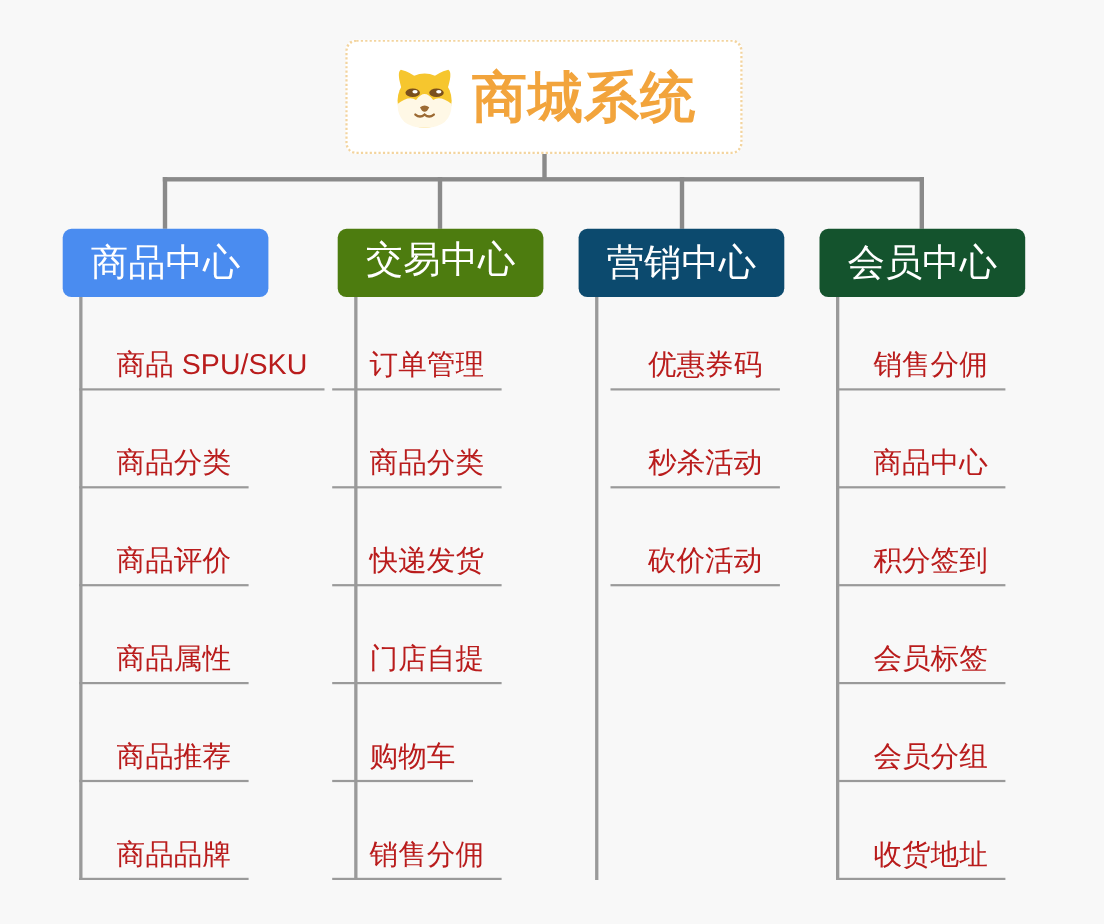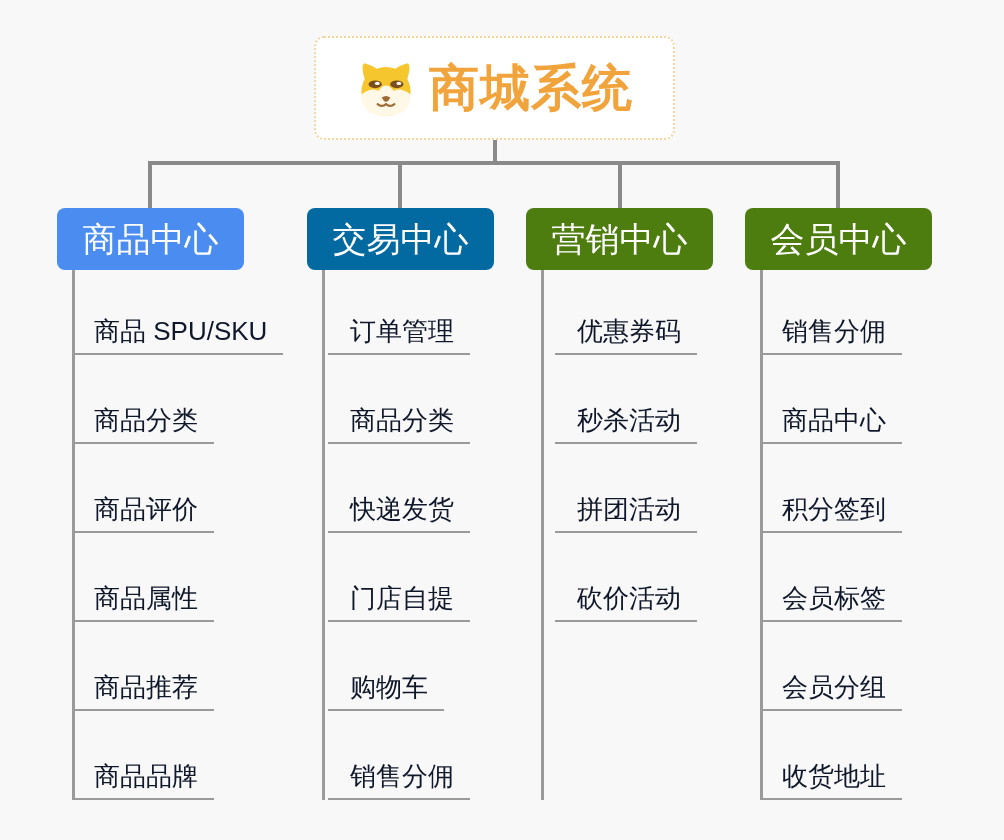--- a/index.html
+++ b/index.html
@@ -33,27 +33,27 @@
     color:#ffffff;font-size:34px;line-height:1;
   }
   .hdr.h0{left:57px}.hdr.h1{left:307px}.hdr.h2{left:526px}.hdr.h3{left:745px}
 
   
   .vline{position:absolute;top:270px;width:3px;height:530px;background:#9a9a9a;}
   .vline.c0{left:72px}.vline.c1{left:322px}.vline.c2{left:541px}.vline.c3{left:760px}
 
   
   .col{position:absolute;top:266px;width:250px;}
-  .col.c0{left:72px}.col.c1{left:328px}.col.c2{left:555px}.col.c3{left:760px}
+  .col.c0{left:72px}.col.c1{left:302px}.col.c2{left:555px}.col.c3{left:760px}
   .slot{height:89px;display:flex;align-items:flex-end;}
   .leaf{
     display:inline-block;white-space:nowrap;
-    padding:0 16px 6px 22px;
+    padding:0 16px 6px 34px;
     border-bottom:2px solid #9a9a9a;
-    font-size:26px;color:#0f172a;line-height:1.15;
+    font-size:26px;color:#b91c1c;line-height:1.15;
   }
 </style>
 </head>
 <body>
 
 <div class="canvas">
 
   <div class="root">
     <span class="dog">
       <svg width="60" height="57" viewBox="0 0 100 94" aria-hidden="true">
@@ -73,23 +73,23 @@
   </div>
 
   <div class="conn stem"></div>
   <div class="conn hbar"></div>
   <div class="conn drop d0"></div>
   <div class="conn drop d1"></div>
   <div class="conn drop d2"></div>
   <div class="conn drop d3"></div>
 
   <div class="hdr h0" style="background-color: rgb(74, 140, 240);">商品中心</div>
-  <div class="hdr h1" style="background-color: #0369a1;">交易中心</div>
-  <div class="hdr h2" style="background-color: #4d7c0f;">营销中心</div>
-  <div class="hdr h3" style="background-color: #4d7c0f;">会员中心</div>
+  <div class="hdr h1" style="background-color: #4d7c0f; font-family: Liberation Mono, monospace;">交易中心</div>
+  <div class="hdr h2" style="background-color: #0c4a6e;">营销中心</div>
+  <div class="hdr h3" style="background-color: #14532d;">会员中心</div>
 
   <div class="vline c0"></div>
   <div class="vline c1"></div>
   <div class="vline c2"></div>
   <div class="vline c3"></div>
 
   <div class="col c0">
     <div class="slot">
         <span class="leaf">商品 SPU/SKU</span>
       </div>
@@ -132,23 +132,20 @@
   </div>
 
   <div class="col c2">
     <div class="slot">
         <span class="leaf">优惠券码</span>
       </div>
     <div class="slot">
         <span class="leaf">秒杀活动</span>
       </div>
     <div class="slot">
-        <span class="leaf">拼团活动</span>
-      </div>
-    <div class="slot">
         <span class="leaf">砍价活动</span>
       </div>
   </div>
 
   <div class="col c3">
     <div class="slot">
         <span class="leaf">销售分佣</span>
       </div>
     <div class="slot">
         <span class="leaf">商品中心</span>

